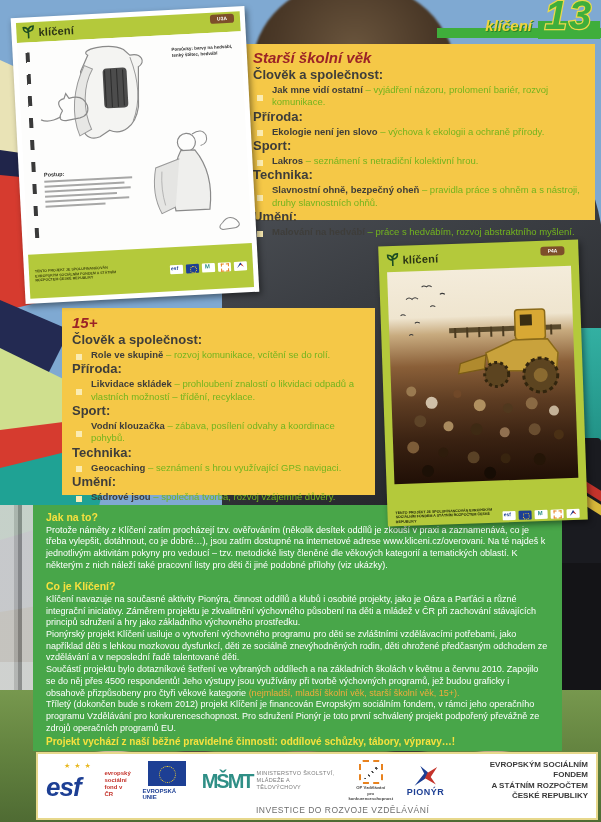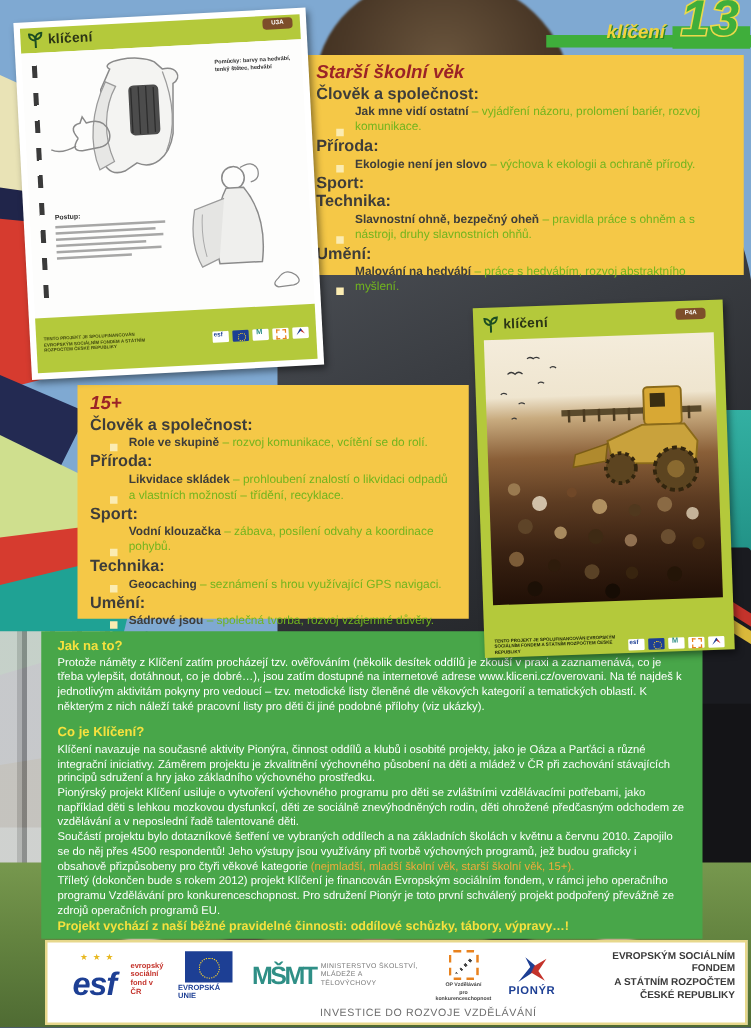--- a/index.html
+++ b/index.html
@@ -45,21 +45,21 @@
         text-shadow:1px 1px 0 #2c8529;}
   .hdr-num{position:absolute;left:534px;top:-7px;width:70px;text-align:center;
         font-size:40px;font-weight:bold;font-style:italic;color:#3fae3b;letter-spacing:2px;
         -webkit-text-stroke:2.5px #ecd94b;paint-order:stroke fill;
         text-shadow:0 0 1px #ecd94b;}
 
   
   .ybox{position:absolute;background:#f5c847;color:#3e3d3a;}
   .ybox .title{font-size:15px;font-weight:bold;font-style:italic;color:#9b2327;margin:0 0 1px 0;}
   .ybox .slabel{font-size:13px;font-weight:bold;color:#3e3d3a;margin-top:0;}
-  .brow{display:flex;align-items:flex-end;margin-top:2px;padding-left:12px;}
+  .brow{display:flex;align-items:center;margin-top:2px;}
   .bullet{flex:0 0 auto;width:6px;height:6px;background:#fbecb2;margin:3px 9px 0 4px;}
   .btext{font-size:9.5px;line-height:1.3;color:#3e3d3a;}
   .btext b{color:#3e3d3a;}
   .btext .gr{color:#72b41e;}
   #ybox-older{left:205px;top:44px;width:390px;height:176px;padding:5px 10px 5px 48px;}
   #ybox-15{left:62px;top:308px;width:313px;height:187px;padding:6px 10px 6px 10px;}
 
   
   .card{position:absolute;box-shadow:2px 3px 6px rgba(0,0,0,.45);}
   #card1{left:18px;top:12px;width:234px;height:286px;background:#fff;
@@ -114,21 +114,21 @@
   #greenbox .gap{height:9px;}
   .hl{color:#f2ab3c;}
   .closing{color:#f7e13e;font-weight:bold;font-size:10px;margin-top:1px;}
 
   
   #footer{position:absolute;left:36px;top:752px;width:562px;height:68px;background:#fff;
         border:2px solid #e7d88c;z-index:4;padding:6px 8px 2px 8px;}
   .logo-row{display:flex;align-items:center;gap:10px;}
   .esf{display:flex;align-items:flex-end;gap:3px;}
   .esf-mark{position:relative;width:56px;height:34px;}
-  .esf-word{position:absolute;left:12px;bottom:0;font-size:26px;font-weight:bold;font-style:italic;
+  .esf-word{position:absolute;left:0;bottom:0;font-size:26px;font-weight:bold;font-style:italic;
         color:#1d3f94;line-height:.8;letter-spacing:-1px;}
   .esf-stars{position:absolute;left:18px;top:-2px;font-size:7px;color:#e8b820;letter-spacing:1px;}
   .esf-txt{font-size:6px;font-weight:bold;color:#c4332b;line-height:1.15;}
   .eu{display:flex;flex-direction:column;align-items:center;}
   .eu-flag{width:38px;height:25px;background:#1d3f94;position:relative;}
   .eu-flag::after{content:"";position:absolute;left:50%;top:50%;width:15px;height:15px;margin:-8px 0 0 -8px;
         border:1.5px dotted #f5d130;border-radius:50%;}
   .eu-label{font-size:6px;font-weight:bold;color:#1d3f94;margin-top:2px;}
   .msmt{display:flex;align-items:center;gap:4px;}
   .msmt-mono{font-size:20px;font-weight:bold;color:#2f8f86;letter-spacing:-2px;line-height:1;}
@@ -196,20 +196,24 @@
       <span class="btext"><b>Jak mne vidí ostatní</b> <span class="gr">– vyjádření názoru, prolomení bariér, rozvoj komunikace.</span></span>
     </div>
 
     <div class="slabel">Příroda:</div>
     <div class="brow">
       <span class="bullet"></span>
       <span class="btext"><b>Ekologie není jen slovo</b> <span class="gr">– výchova k ekologii a ochraně přírody.</span></span>
     </div>
 
     <div class="slabel">Sport:</div>
+    <div class="brow">
+      <span class="bullet"></span>
+      <span class="btext"><b>Lakros</b> <span class="gr">– seznámení s netradiční kolektivní hrou.</span></span>
+    </div>
 
     <div class="slabel">Technika:</div>
     <div class="brow">
       <span class="bullet"></span>
       <span class="btext"><b>Slavnostní ohně, bezpečný oheň</b> <span class="gr">– pravidla práce s ohněm a s nástroji, druhy slavnostních ohňů.</span></span>
     </div>
 
     <div class="slabel">Umění:</div>
     <div class="brow">
       <span class="bullet"></span>

